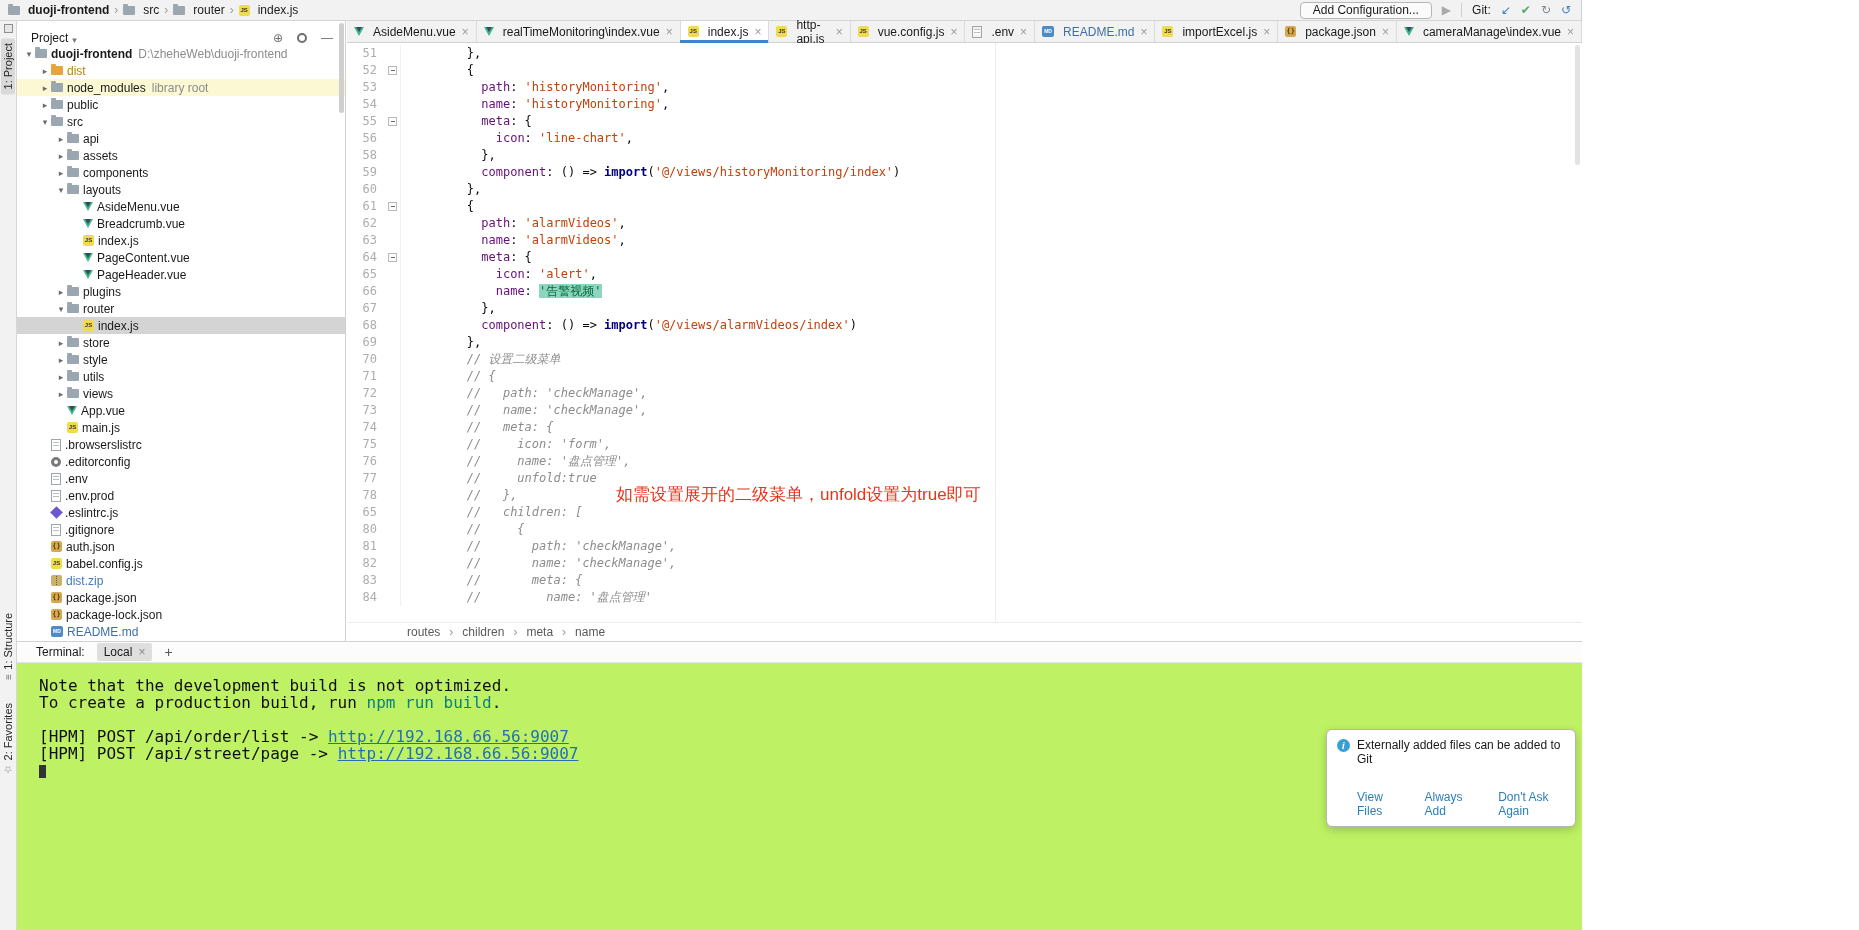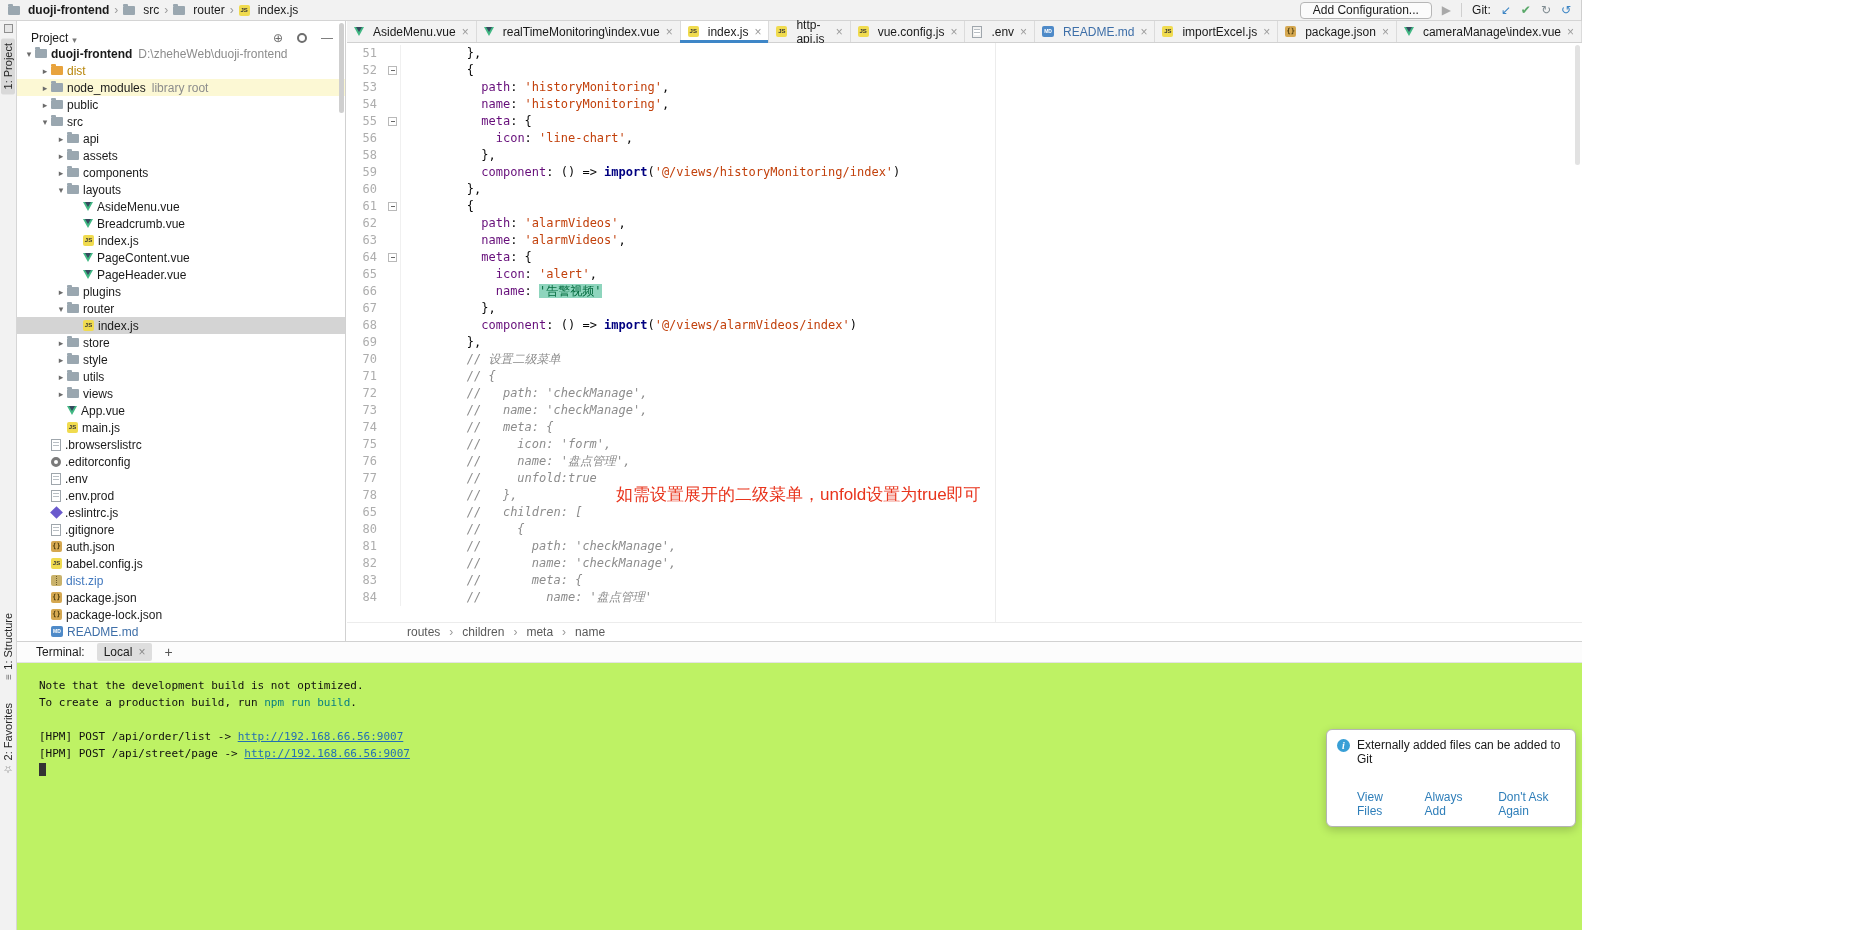--- a/index.html
+++ b/index.html
@@ -86,21 +86,21 @@
   .annotation{position:absolute;left:253px;top:440px;color:#e8341c;font-size:17px;font-family:"Liberation Sans","DejaVu Sans",sans-serif;white-space:nowrap;margin-left:16px;}
   .ed-scroll{position:absolute;top:2px;right:2px;width:5px;height:120px;background:#e2e2e2;border-radius:3px;}
   .ed-breadcrumbs{height:19px;border-top:1px solid #ececec;display:flex;align-items:center;gap:7px;padding-left:60px;color:#5a5a5a;background:#fff;}
 
   
   .terminal{position:absolute;top:641px;left:17px;width:1565px;bottom:0;background:#bef264;border-top:1px solid #d1d1d1;}
   .term-header{height:21px;display:flex;align-items:center;gap:12px;padding-left:19px;border-bottom:1px solid #e4e4e4;background:#fcfcfc;}
   .term-tab{display:flex;align-items:center;gap:6px;background:#dedede;padding:2px 7px;border-radius:2px;}
   .term-close{color:#8a8a8a;}
   .term-plus{color:#555;font-size:14px;}
-  .term-body{padding:14px 0 0 22px;font-family:"DejaVu Sans Mono","Liberation Mono",monospace;font-size:11px;line-height:17px;color:#0f0f0f;}
+  .term-body{padding:14px 0 0 22px;font-family:"DejaVu Sans Mono","Liberation Mono",monospace;font-size:16px;line-height:17px;color:#0f0f0f;}
   .tl{height:17px;white-space:pre;}
   .tg-t{color:#0f0f0f;}
   .tg-cmd{color:#0a8080;}
   .tg-url{color:#2470b3;text-decoration:underline;}
   .tg-cursor{display:inline-block;width:7px;height:13px;background:#333;vertical-align:-2px;}
 
   
   .notification{position:absolute;left:1326px;top:729px;width:250px;background:#fff;border:1px solid #b4b4b4;border-radius:6px;box-shadow:0 3px 10px rgba(0,0,0,.2);padding:8px 10px;}
   .notif-row{display:flex;align-items:flex-start;gap:7px;}
   .notif-info{flex:none;width:13px;height:13px;border-radius:50%;background:#389fd6;color:#fff;font:italic bold 10px/13px "Liberation Serif",serif;text-align:center;margin-top:1px;}

